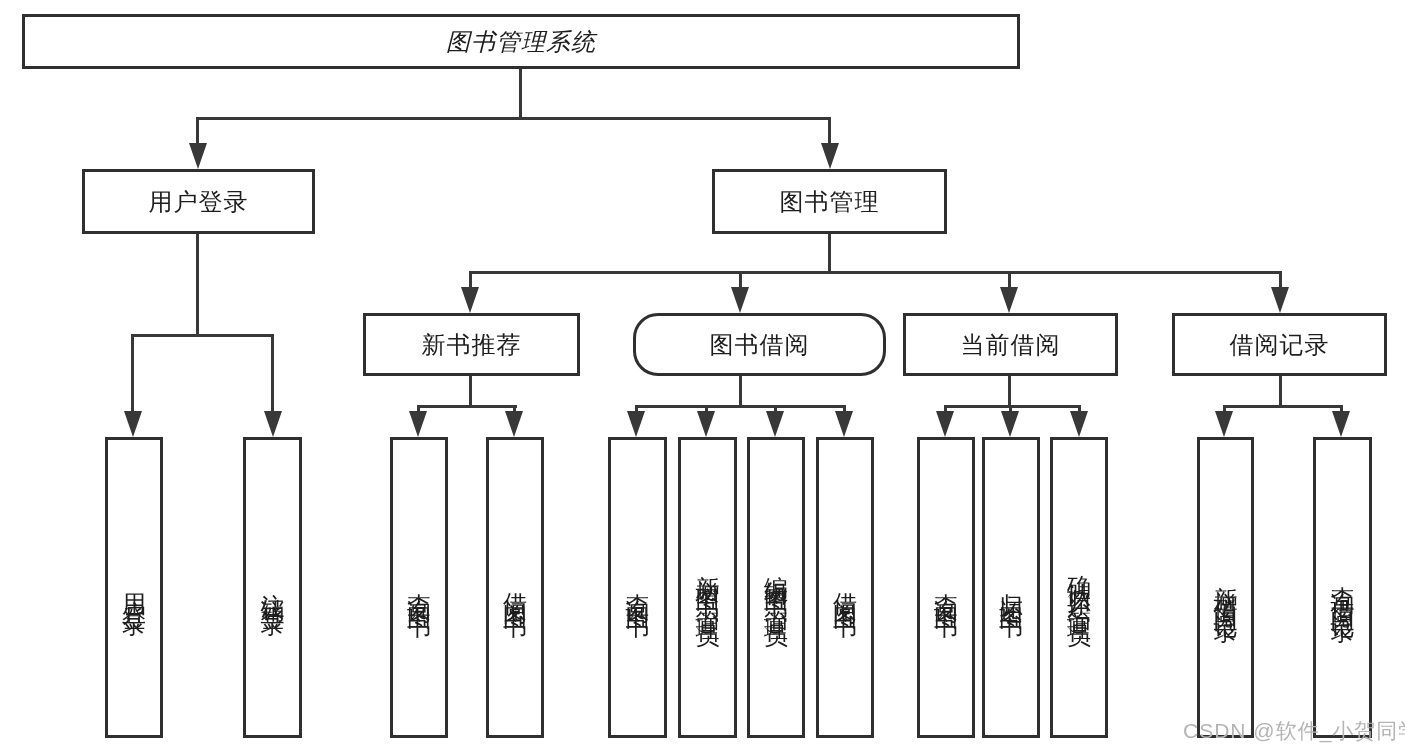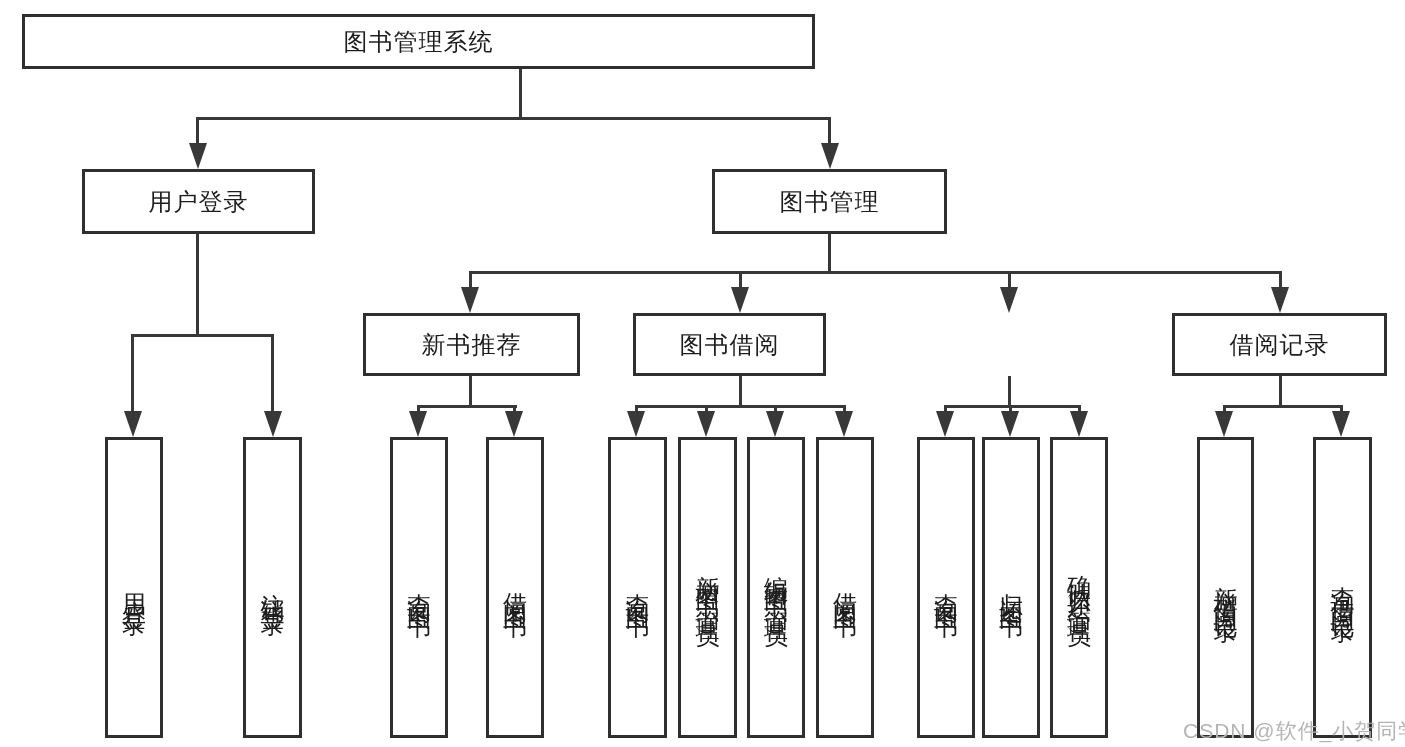--- a/index.html
+++ b/index.html
@@ -34,40 +34,43 @@
   .watermark{
     position:absolute;left:1183px;top:717px;z-index:5;
     color:#b4b4b4;font-size:21px;letter-spacing:1px;white-space:nowrap;
   }
 </style>
 </head>
 <body>
 
 <div class="stage">
 
-  <div class="hbox" style="left:22px;top:14px;width:793px;height:55px;">
+  <div class="hbox" style="left:22px;top:14px;width:998px;height:55px;font-style:italic;">
     <span>图书管理系统</span>
   </div>
 
   <div class="hbox" style="left:82px;top:169px;width:233px;height:65px;">
     <span>用户登录</span>
   </div>
 
   <div class="hbox" style="left:363px;top:313px;width:217px;height:63px;">
     <span>新书推荐</span>
   </div>
 
   <div class="hbox" style="left:712px;top:169px;width:235px;height:65px;">
     <span>图书管理</span>
   </div>
 
-  <div class="hbox" style="left:633px;top:313px;width:193px;height:63px;">
+  <div class="hbox" style="left:633px;top:313px;width:253px;height:63px;border-radius:25px;">
     <span>图书借阅</span>
   </div>
 
+  <div class="hbox" style="left:903px;top:313px;width:215px;height:63px;">
+    <span>当前借阅</span>
+  </div>
 
   <div class="hbox" style="left:1172px;top:313px;width:215px;height:63px;">
     <span>借阅记录</span>
   </div>
 
   <div class="vbox" style="left:105px;width:58px;">
     <span class="vtext">用户登录</span>
   </div>
   <div class="vbox" style="left:243px;width:59px;">
     <span class="vtext">注销登录</span>

